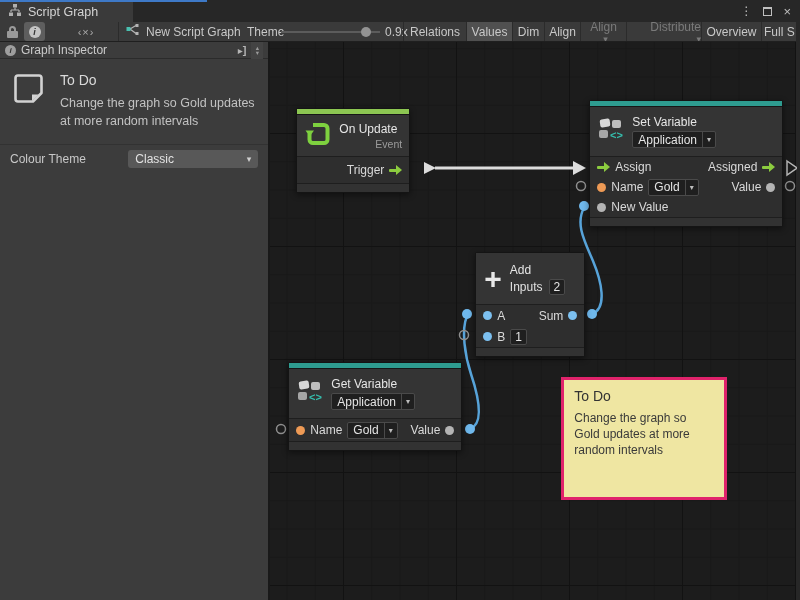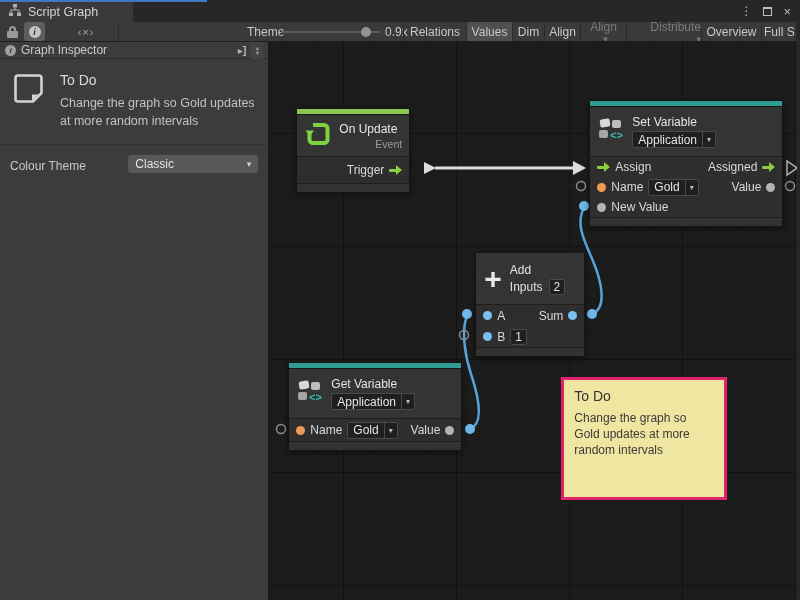--- a/index.html
+++ b/index.html
@@ -44,21 +44,21 @@
   .insp-info { width:11px; height:11px; border-radius:50%; background:#9E9E9E; color:#333; font-size:8px; font-weight:bold; font-style:italic; display:flex; align-items:center; justify-content:center; }
   .insp-header .grow { flex:1; }
   .pane-icon { display:flex; align-items:center; color:#B5B5B5; font-size:10px; gap:0; }
   .pane-icon b { font-weight:bold; font-size:11px; }
   .spinner { display:flex; flex-direction:column; align-items:center; justify-content:center; line-height:5px; font-size:6.5px; color:#9A9A9A; width:12px; background:#434343; height:17px; }
   .todo-block { display:flex; gap:15px; padding:13px 12px 14px 12px; }
   .note-icon svg { display:block; }
   .todo-texts { flex:1; }
   .todo-title { font-size:14px; color:#DADADA; margin-bottom:7px; }
   .todo-desc { font-size:12.5px; color:#C2C2C2; line-height:1.4; max-width:212px; }
-  .theme-row { display:flex; align-items:flex-end; height:29px; padding:0 10px; border-top:1px solid #323232; }
+  .theme-row { display:flex; align-items:center; height:29px; padding:0 10px; border-top:1px solid #323232; }
   .theme-label { font-size:12px; color:#C8C8C8; }
   .dropdown { margin-left:auto; width:130px; height:18px; background:#585858; border-radius:3px; display:flex; align-items:center; padding:0 7px; font-size:12px; color:#E2E2E2; }
   .dropdown .chev { margin-left:auto; font-size:9px; color:#CFCFCF; }
 
   
   .canvas { position:relative; width:527px; height:558px; background-color:#1C1C1C;
     background-image:
       linear-gradient(#121212 1px, transparent 1px),
       linear-gradient(90deg, #121212 1px, transparent 1px),
       linear-gradient(#181818 1px, transparent 1px),
@@ -147,20 +147,31 @@
       <span class="lock-body"></span>
     </div>
     <div class="tool-item info-btn" style="left:24px; width:21px;">
       <span class="info-circle">i</span>
     </div>
     <div class="tool-item" style="left:66px; width:40px;">
       <span class="code-glyph">‹×›</span>
     </div>
     <div class="vsep" style="left:118px;"></div>
 
+    <div class="tool-item" style="left:126px; gap:7px;">
+      <span>
+        <svg width="13" height="12" viewBox="0 0 13 12">
+          <path d="M4 5 L10 1.5 M4 5 L10 9.5" stroke="#B4B4B4" stroke-width="1.3" fill="none"></path>
+          <rect x="0.5" y="3" width="4" height="4" fill="#49C0B0"></rect>
+          <rect x="9.5" y="0" width="3" height="3" fill="#B4B4B4"></rect>
+          <rect x="9.5" y="8" width="3" height="3" fill="#B4B4B4"></rect>
+        </svg>
+      </span>
+      <span class="toolbtn-label">New Script Graph</span>
+    </div>
 
     <div class="tool-item" style="left:247px;">
       <span>Theme</span>
     </div>
     <div class="zoom-track"></div>
     <div class="zoom-handle"></div>
     <div class="tool-item" style="left:385px;">
       <span>0.9x</span>
     </div>
 

